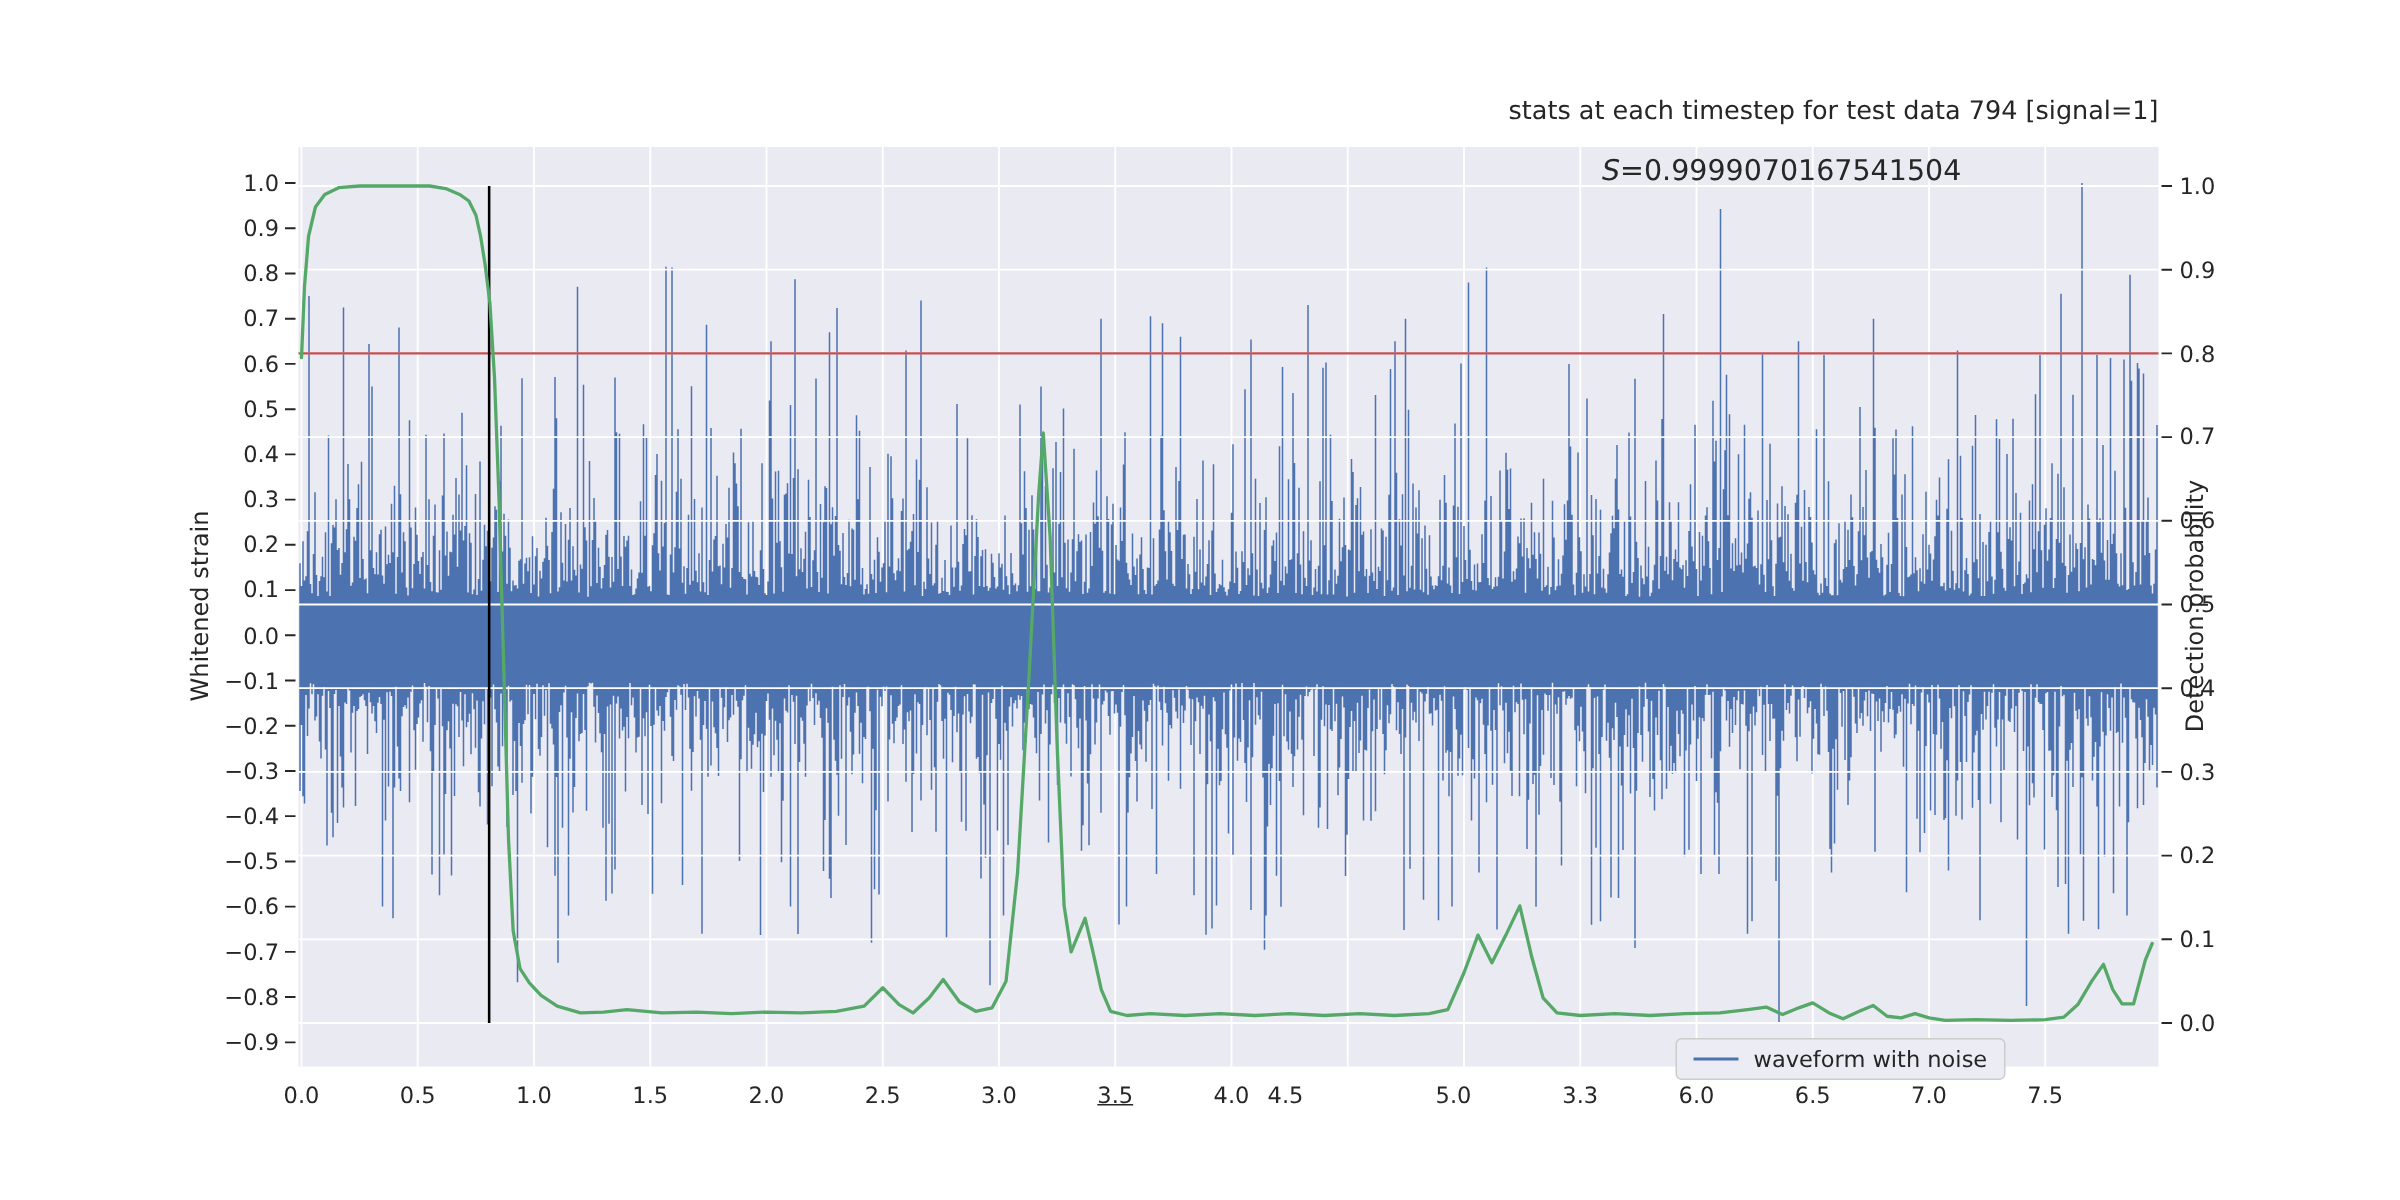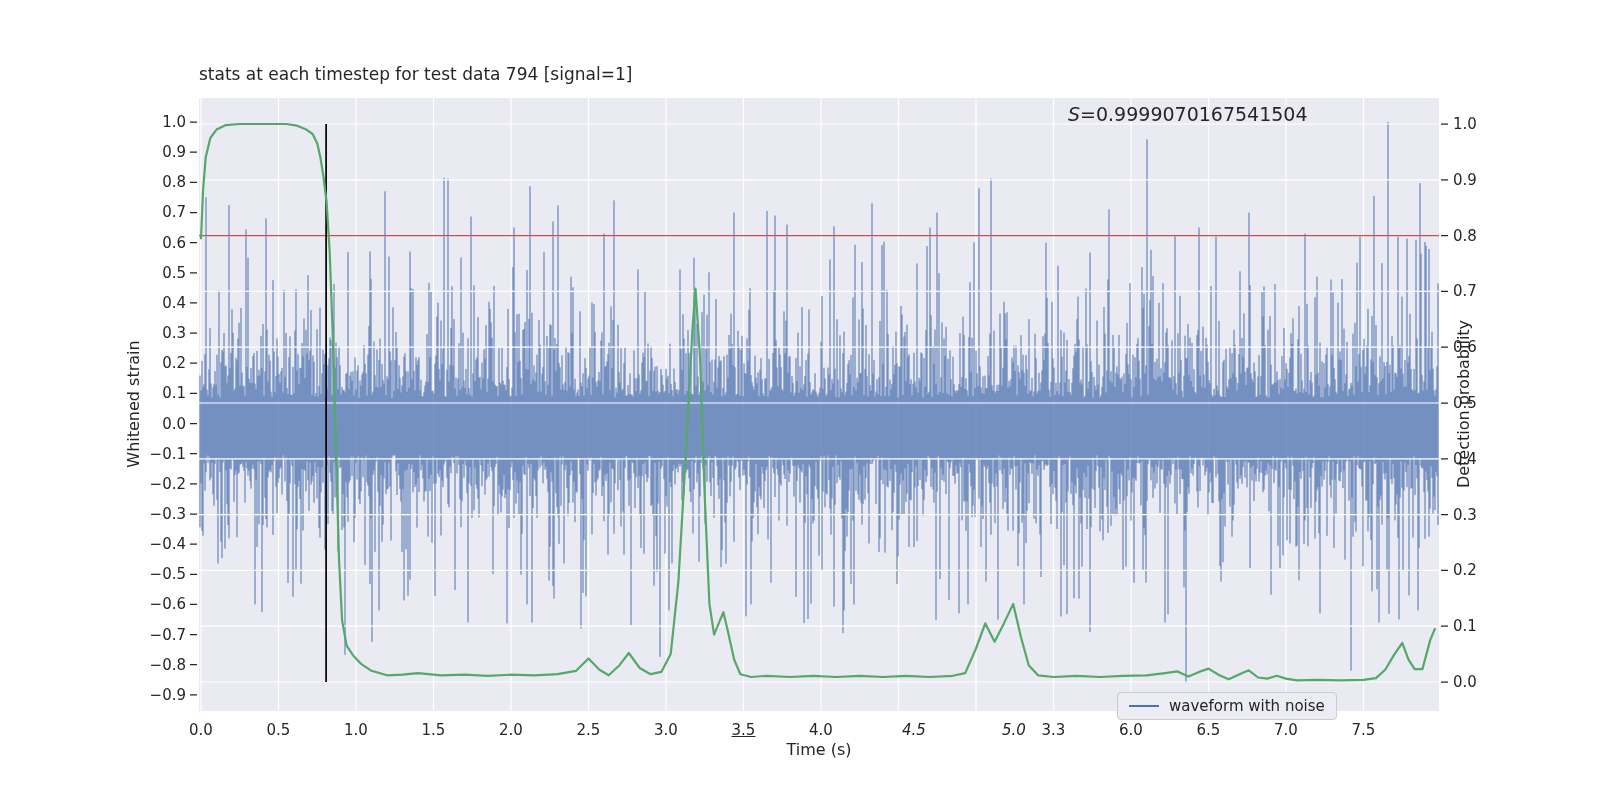--- a/index.html
+++ b/index.html
@@ -1,19 +1,19 @@
 <!DOCTYPE html>
 <html><head>
 <meta charset="utf-8">
 <style>
   html,body{margin:0;padding:0;background:#fff;}
   body{width:1600px;height:800px;font-family:"DejaVu Sans","Liberation Sans",sans-serif;color:#262626;}
   .fig{position:relative;width:1600px;height:800px;background:#fff;overflow:hidden;}
   .abs{position:absolute;}
-  .title{left:199px;top:64px;width:1240px;text-align:left;font-size:17px;}
+  .title{left:199px;top:64px;width:1240px;text-align:right;font-size:17px;}
   .anno{top:103px;font-size:19px;white-space:nowrap;}
   .anno i{font-style:italic;}
   .anno sub{font-style:italic;font-size:13px;}
   .xlab{left:199px;top:740px;width:1240px;text-align:center;font-size:16px;}
   .ylab{white-space:nowrap;font-size:16px;}
   .ylab-left{left:133px;top:404px;transform:translate(-50%,-50%) rotate(-90deg);}
   .ylab-right{left:1463px;top:404px;transform:translate(-50%,-50%) rotate(-90deg);}
   .tick{position:absolute;font-size:15px;line-height:18px;}
   .ytl{width:48px;text-align:right;}
   .ytr{text-align:left;}
@@ -38,21 +38,20 @@
       <path d="M201.0,238.4L203.0,191.0L205.7,157.5L210.3,138.0L216.5,129.6L225.8,125.1L239.8,124.0L286.3,124.0L297.1,125.7L306.4,129.6L312.6,134.0L317.3,143.5L320.4,157.5L323.5,177.0L326.6,202.1L329.7,252.3L332.8,336.0L335.9,447.6L339.0,559.2L342.1,620.6L346.7,645.7L352.9,655.2L360.7,663.6L371.5,670.8L387.0,675.3L402.5,674.7L418.0,673.1L441.3,675.3L464.5,674.7L487.8,675.8L511.0,674.7L534.3,675.3L557.5,674.2L576.1,670.8L588.5,658.5L599.4,669.7L608.7,675.3L619.5,665.2L628.8,653.0L639.7,668.0L650.5,674.2L661.4,671.9L670.7,654.1L678.4,581.5L686.2,447.6L692.4,330.5L695.5,288.6L700.1,358.4L704.8,497.9L709.4,603.9L714.1,634.6L718.7,623.4L723.4,612.2L728.0,631.8L734.2,659.7L740.4,674.2L751.3,677.0L766.8,675.8L790.0,677.0L813.3,675.8L836.5,677.0L859.8,675.8L883.0,677.0L906.3,675.8L929.5,677.0L952.8,675.8L965.2,673.1L976.0,648.5L985.3,623.4L994.6,641.8L1003.9,623.4L1013.2,603.9L1021.0,637.3L1028.7,665.2L1038.0,675.3L1053.5,677.0L1076.8,675.8L1100.0,677.0L1123.3,675.8L1146.5,675.3L1165.1,673.1L1177.5,671.4L1188.4,676.4L1199.2,671.9L1208.5,668.6L1219.4,675.3L1228.7,679.2L1239.5,674.2L1248.8,670.3L1258.1,677.5L1267.4,678.6L1276.7,675.8L1286.0,678.6L1296.9,680.3L1317.0,679.8L1340.3,680.3L1363.5,679.8L1375.9,678.1L1385.2,669.7L1394.5,654.1L1402.3,642.9L1408.5,659.7L1414.7,669.2L1422.4,669.2L1430.2,640.1L1434.8,629.0" stroke="#55a868" stroke-width="2.2" fill="none" stroke-linejoin="round" stroke-linecap="round"></path>
       <path d="M190,122.0H197M190,152.2H197M190,182.3H197M190,212.5H197M190,242.6H197M190,272.8H197M190,302.9H197M190,333.1H197M190,363.2H197M190,393.4H197M190,423.5H197M190,453.7H197M190,483.8H197M190,514.0H197M190,544.1H197M190,574.3H197M190,604.4H197M190,634.6H197M190,664.7H197M190,694.9H197M1441,124.0H1448M1441,179.8H1448M1441,235.6H1448M1441,291.4H1448M1441,347.2H1448M1441,403.0H1448M1441,458.8H1448M1441,514.6H1448M1441,570.4H1448M1441,626.2H1448M1441,682.0H1448" stroke="#262626" stroke-width="1.25" fill="none"></path>
     </svg>
 
   <div class="abs title">stats at each timestep for test data 794 [signal=1]</div>
 
   <div class="abs anno" style="left:1068px">
     <i>S</i><span>=0.9999070167541504</span>
   </div>
 
-  <div class="abs xlab">Time (s)</div>
   <div class="abs ylab ylab-left">Whitened strain</div>
   <div class="abs ylab ylab-right">Detection probability</div>
 
   <div id="yticks-left">
       <div class="tick ytl" style="left: 138px; top: 113px;">1.0</div>
       <div class="tick ytl" style="left: 138px; top: 143.151px;">0.9</div>
       <div class="tick ytl" style="left: 138px; top: 173.302px;">0.8</div>
       <div class="tick ytl" style="left: 138px; top: 203.453px;">0.7</div>
       <div class="tick ytl" style="left: 138px; top: 233.604px;">0.6</div>
       <div class="tick ytl" style="left: 138px; top: 263.755px;">0.5</div>
@@ -87,22 +86,22 @@
   <div id="xticks">
       <div class="tick xt" style="left: 179.015px; top: 721px;">0.0</div>
       <div class="tick xt" style="left: 256.515px; top: 721px;">0.5</div>
       <div class="tick xt" style="left: 334.015px; top: 721px;">1.0</div>
       <div class="tick xt" style="left: 411.515px; top: 721px;">1.5</div>
       <div class="tick xt" style="left: 489.015px; top: 721px;">2.0</div>
       <div class="tick xt" style="left: 566.515px; top: 721px;">2.5</div>
       <div class="tick xt" style="left: 644.015px; top: 721px;">3.0</div>
       <div class="tick xt" style="left: 721.515px; top: 721px; text-decoration: underline;">3.5</div>
       <div class="tick xt" style="left: 799.015px; top: 721px;">4.0</div>
-      <div class="tick xt" style="left: 892px; top: 721px; font-style: italic;">4.5</div>
-      <div class="tick xt" style="left: 992px; top: 721px; font-style: italic;">5.0</div>
+      <div class="tick xt" style="left: 835px; top: 721px;">4.5</div>
+      <div class="tick xt" style="left: 947px; top: 721px;">5.0</div>
       <div class="tick xt" style="left: 1031.51px; top: 721px;">3.3</div>
       <div class="tick xt" style="left: 1109.01px; top: 721px;">6.0</div>
       <div class="tick xt" style="left: 1186.51px; top: 721px;">6.5</div>
       <div class="tick xt" style="left: 1264.01px; top: 721px;">7.0</div>
       <div class="tick xt" style="left: 1341.51px; top: 721px;">7.5</div>
     </div>
 
   <div class="abs legend">
     <div class="legend-line"></div>
     <span class="legend-label">waveform with noise</span>

